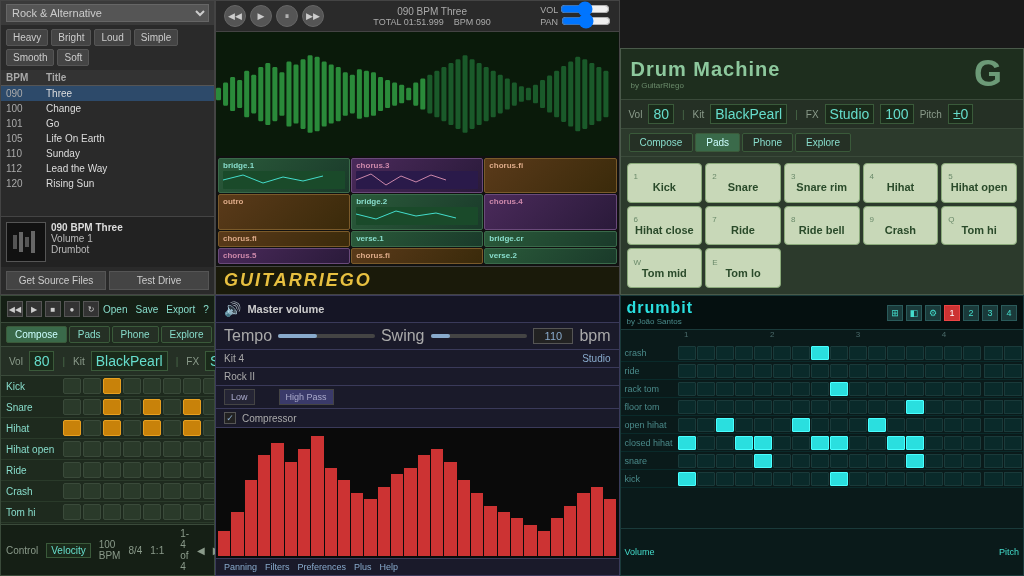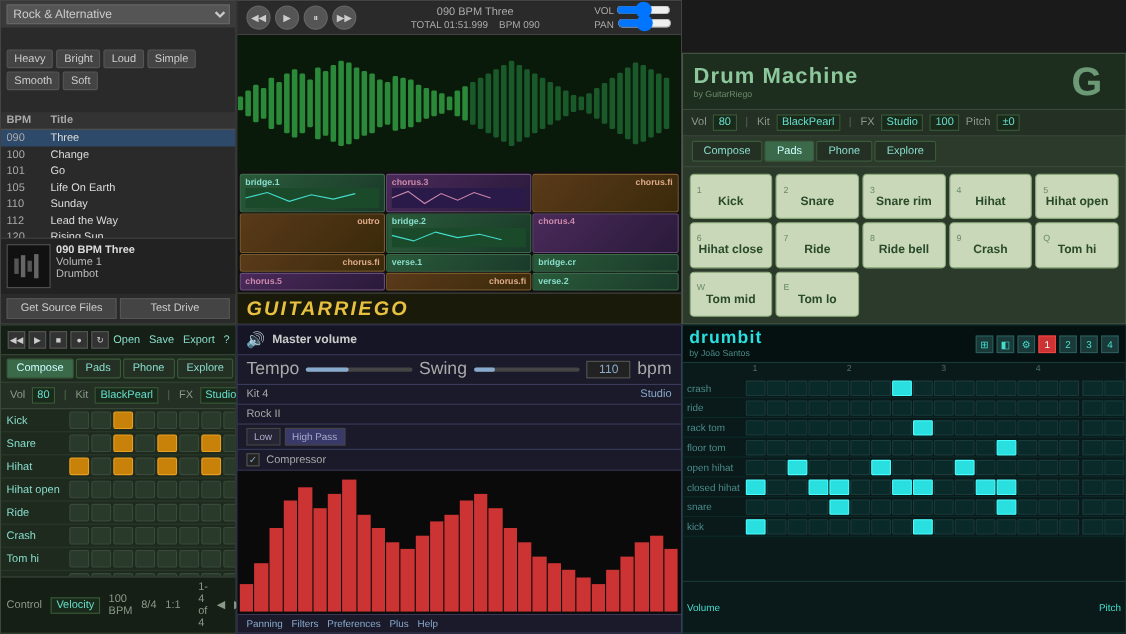--- a/index.html
+++ b/index.html
@@ -43,21 +43,21 @@
       background: #555;
       color: #ccc;
       border: 1px solid #666;
       font-size: 11px;
       padding: 1px;
     }
 
     .filter-buttons {
       display: flex;
       gap: 3px;
-      padding: 20px 5px;
+      padding: 4px 5px;
       flex-wrap: wrap;
     }
 
     .filter-btn {
       background: #444;
       border: 1px solid #555;
       color: #ccc;
       font-size: 10px;
       padding: 2px 6px;
       cursor: pointer;
@@ -230,21 +230,20 @@
     .track-clip.purple {
       background: linear-gradient(135deg, #4a2a5a, #2a1a3a);
       border-color: #6a4a7a;
       color: #c8a;
     }
 
     .track-clip.orange {
       background: linear-gradient(135deg, #5a3a1a, #3a2a0a);
       border-color: #7a5a2a;
       color: #da8;
-      text-align: right;
     }
 
     .clip-name { font-weight: bold; font-size: 8px; }
 
     
     .panel-drum-machine {
       background: #2c3a2c;
       border: 1px solid #4a5a4a;
       grid-column: 3;
       grid-row: 1;
@@ -294,21 +293,21 @@
       font-size: 10px;
     }
 
     .dm-control-label { color: #8a9a8a; }
 
     .dm-control-value {
       background: #1a2a1a;
       border: 1px solid #3a5a3a;
       color: #6dc;
       padding: 1px 4px;
-      font-size: 10px;
+      font-size: 14px;
     }
 
     .dm-tabs {
       display: flex;
       gap: 2px;
       padding: 4px 8px;
       border-bottom: 1px solid #3a4a3a;
     }
 
     .dm-tab {
@@ -575,21 +574,21 @@
 
     .eq-btn {
       padding: 2px 6px;
       background: #252535;
       border: 1px solid #444;
       color: #aac;
       font-size: 9px;
       cursor: pointer;
     }
 
-    .eq-btn.active { background: #3a3a6a; }
+    .eq-btn.active { background: #3a3a6a; margin-left: 20px; }
 
     .compressor-row {
       display: flex;
       align-items: center;
       gap: 6px;
       padding: 3px 8px;
       border-bottom: 1px solid #3a3a5a;
       font-size: 10px;
       color: #aaa;
     }

